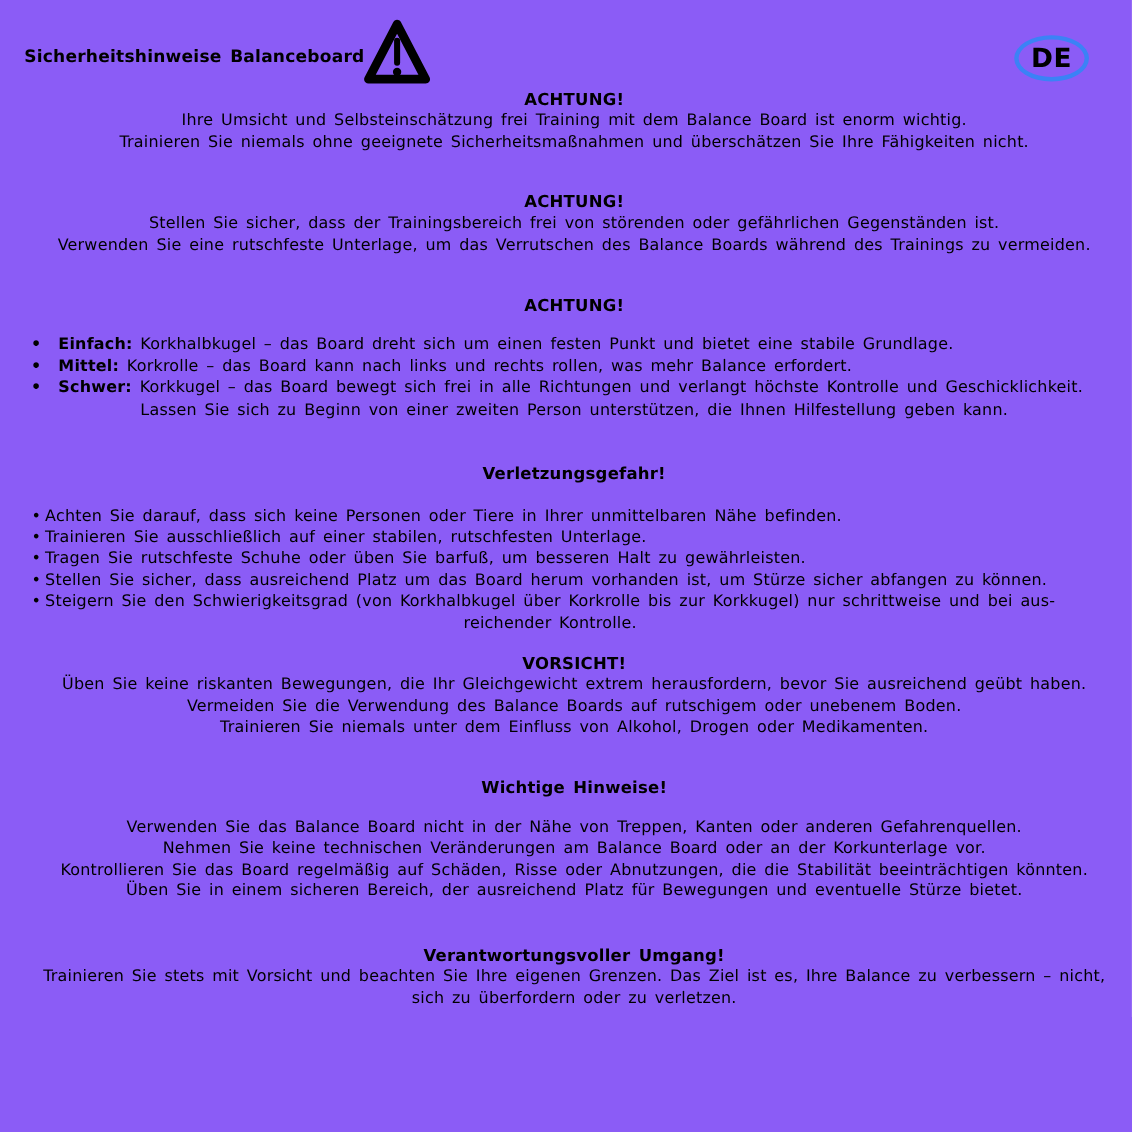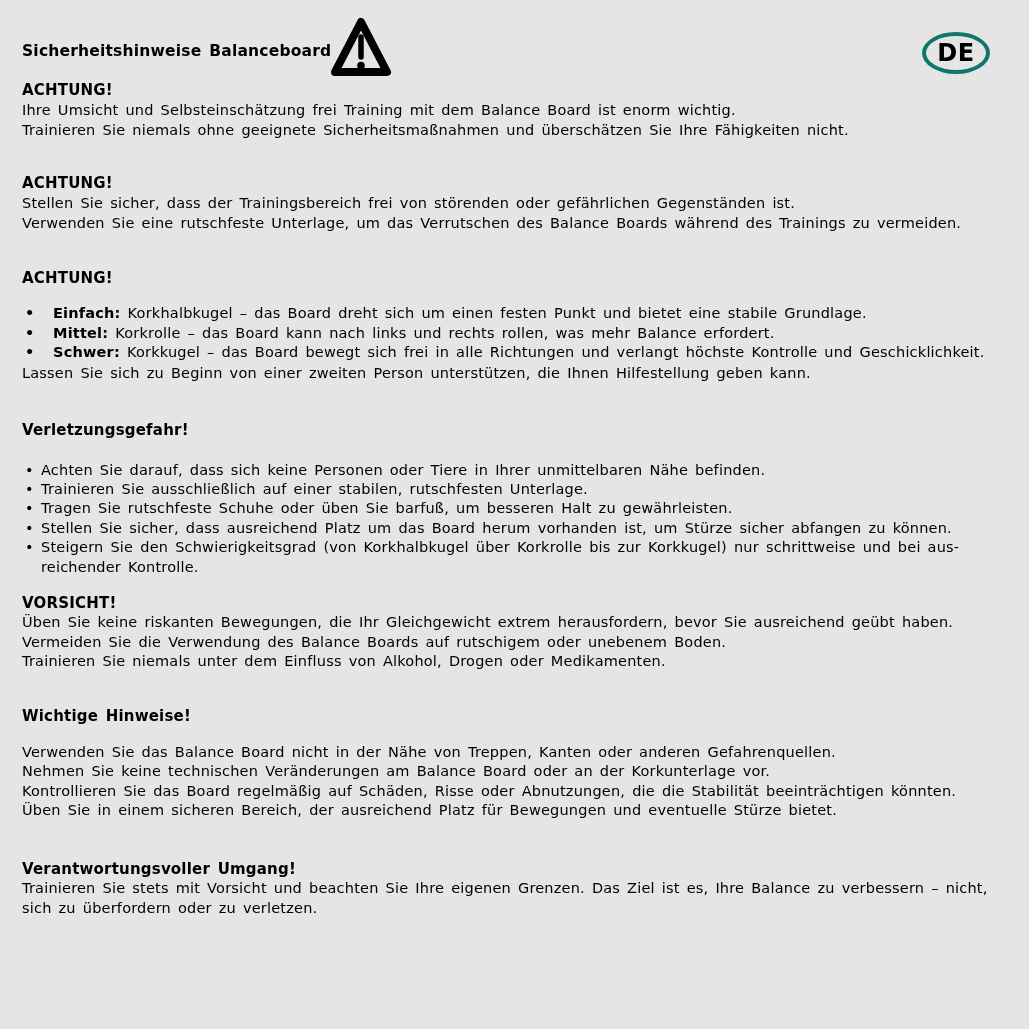--- a/index.html
+++ b/index.html
@@ -1,20 +1,20 @@
 <!DOCTYPE html>
 <html lang="de"><head>
 <meta charset="utf-8">
 <style>
   html, body { margin: 0; padding: 0; background: #ffffff; }
   .page {
     position: relative;
     width: 1029px;
     height: 1029px;
-    background: #e5e5e5;
+    background: #8b5cf6;
     color: #000000;
     font-family: "DejaVu Sans", "Liberation Sans", sans-serif;
     font-size: 14.5px;
     line-height: 20px;
     letter-spacing: 0.2px;
     word-spacing: 2.2px;
     overflow: hidden;
   }
 
   
@@ -34,40 +34,41 @@
     top: 14px;
     width: 64px;
     height: 66px;
   }
   .lang-badge {
     position: absolute;
     left: 922px;
     top: 32px;
     width: 68px;
     height: 42px;
-    border: 4px solid #0f766e;
+    border: 4px solid #3b82f6;
     border-radius: 50%;
     box-sizing: border-box;
     display: flex;
     align-items: center;
     justify-content: center;
   }
   .lang-badge .lang-label {
     font-weight: bold;
     font-size: 24px;
     letter-spacing: 0.5px;
     line-height: 1;
   }
 
   
   .flow {
     position: absolute;
     left: 22px;
     top: 80px;
     width: 1000px;
+    text-align: center;
   }
   .flow h2 {
     margin: 0;
     font-size: 15px;
     font-weight: bold;
     line-height: 20px;
     white-space: pre;
   }
   .flow p {
     margin: 0;

